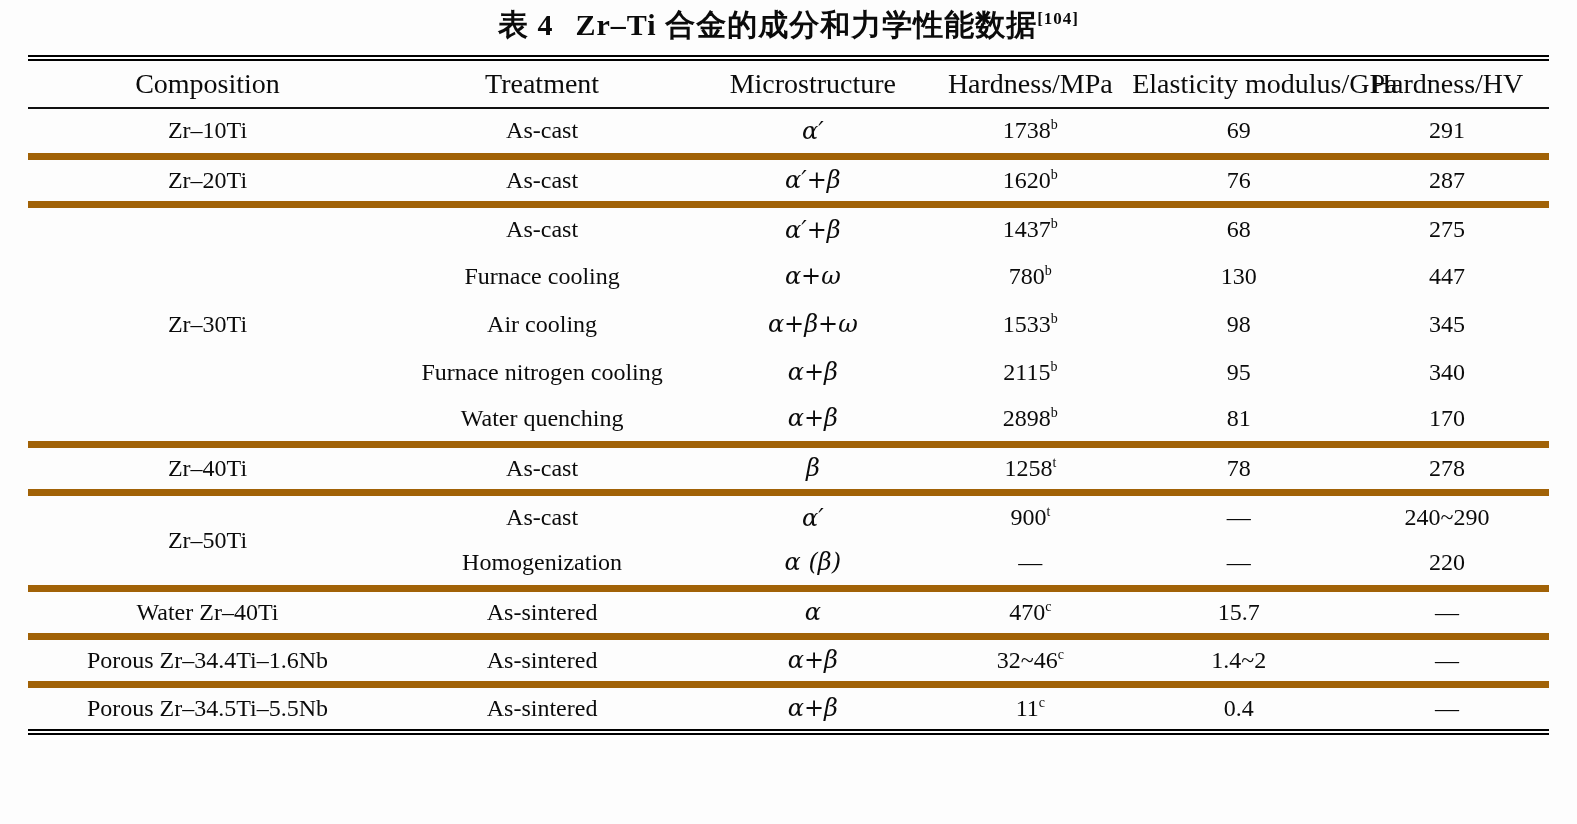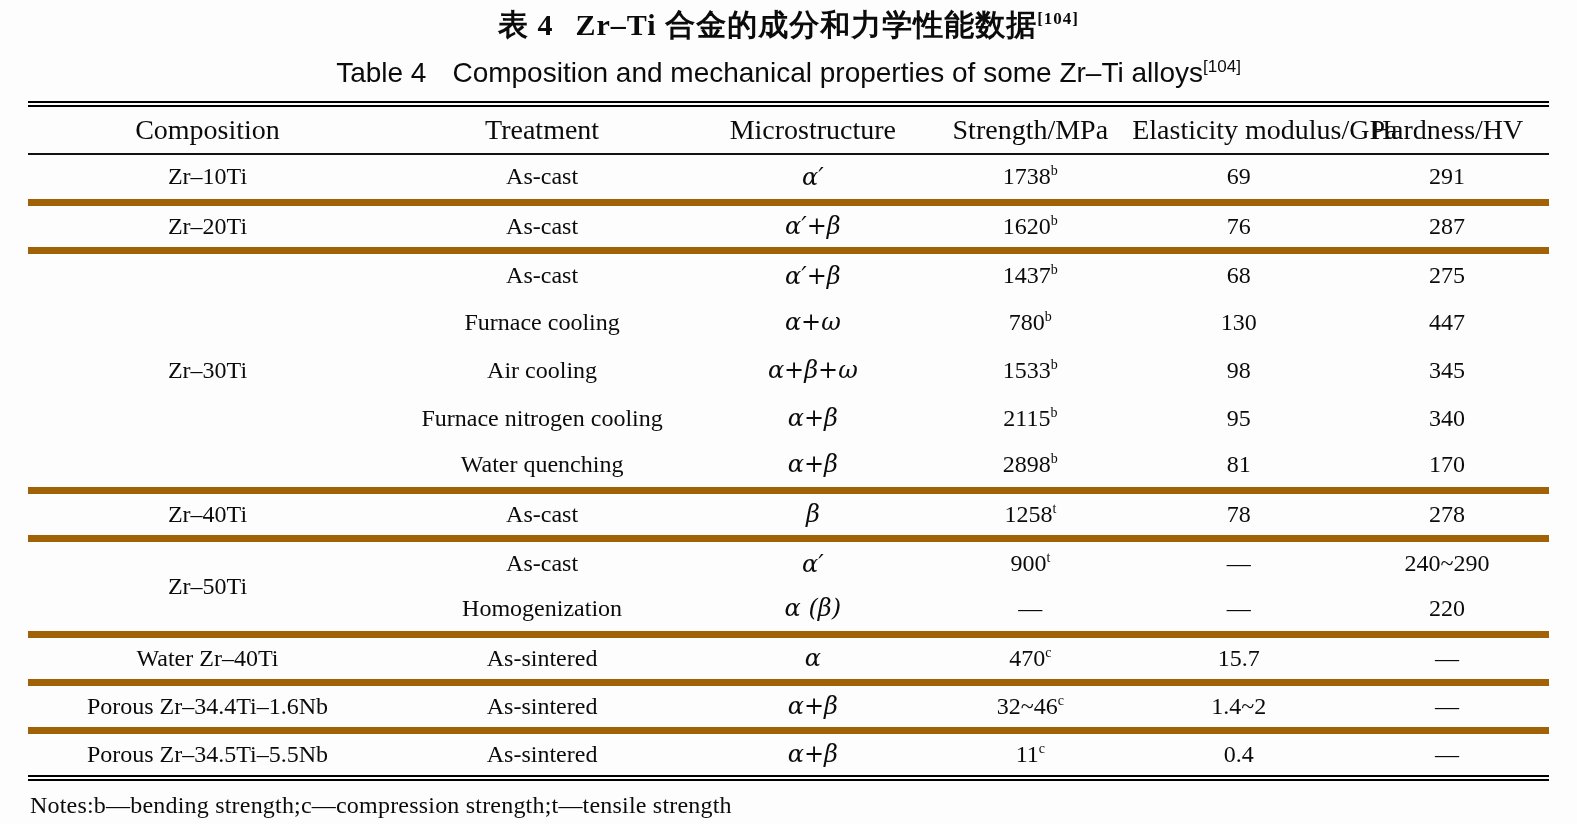--- a/index.html
+++ b/index.html
@@ -75,39 +75,36 @@
 </style>
 </head>
 <body>
 
 <div class="page">
 
   <div class="title-cn">
     <span>表 4</span><span class="gap"></span><span>Zr–Ti 合金的成分和力学性能数据</span><sup class="ref">[104]</sup>
   </div>
 
-  <div class="title-en">
-    <span>Table 4</span><span class="gap"></span><span>Composition and mechanical properties of some Zr–Ti alloys</span><sup class="ref">[104]</sup>
-  </div>
 
   <table class="alloy">
     <colgroup>
       <col style="width:23.6%">
       <col style="width:20.4%">
       <col style="width:15.2%">
       <col style="width:13.4%">
       <col style="width:14.0%">
       <col style="width:13.4%">
     </colgroup>
     <thead>
       <tr id="header-row">
           <th>Composition</th>
           <th>Treatment</th>
           <th>Microstructure</th>
-          <th>Strength/MPa</th>
+          <th>Hardness/MPa</th>
           <th>Elasticity modulus/GPa</th>
           <th>Hardness/HV</th>
         </tr>
     </thead>
     <tbody id="table-body">
         <tr class="group-end">
           <td rowspan="1">Zr–10Ti</td>
           <td>As-cast</td>
           <td class="micro">α′</td>
           <td><span>1738</span><sup class="val">b</sup></td>
@@ -201,15 +198,14 @@
           <td rowspan="1">Porous Zr–34.5Ti–5.5Nb</td>
           <td>As-sintered</td>
           <td class="micro">α+β</td>
           <td><span>11</span><sup class="val">c</sup></td>
           <td>0.4</td>
           <td>—</td>
         </tr>
       </tbody>
   </table>
 
-  <div class="notes">Notes:b—bending strength;c—compression strength;t—tensile strength</div>
 
 </div>
 
 </body></html>

